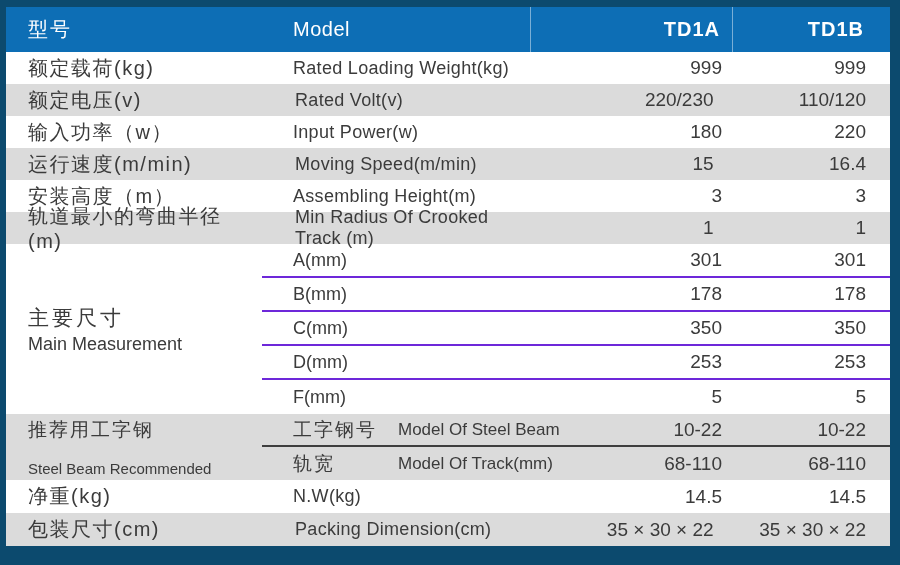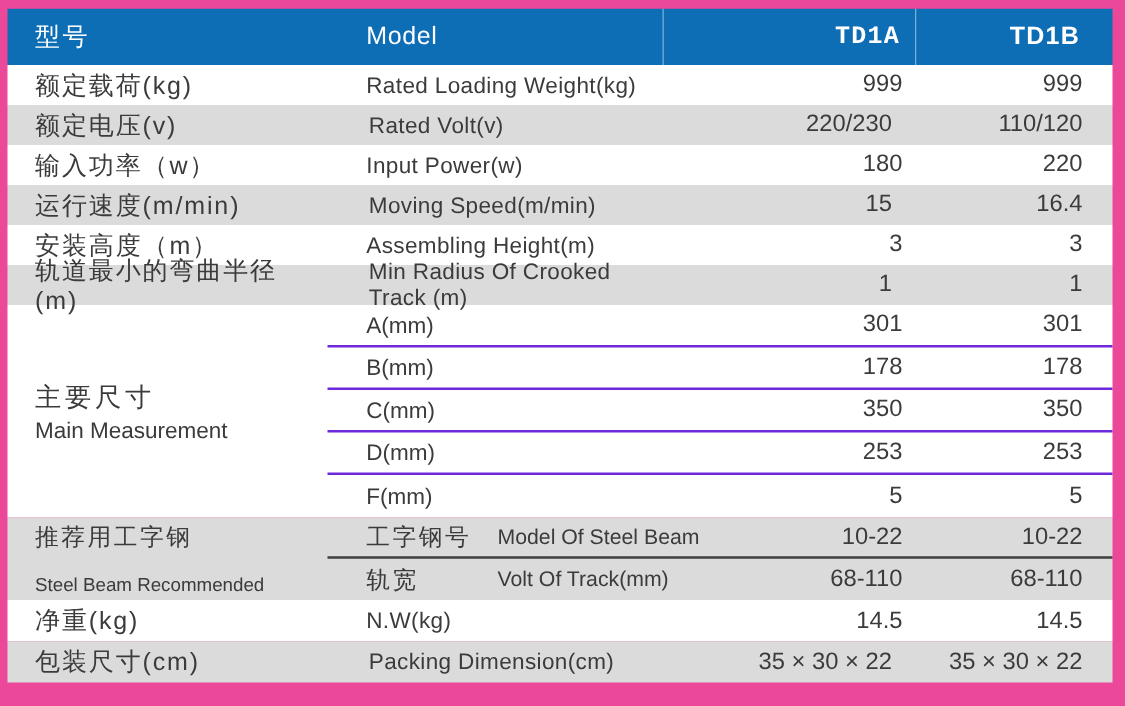--- a/index.html
+++ b/index.html
@@ -1,37 +1,37 @@
 <!DOCTYPE html>
 <html><head>
 <meta charset="utf-8">
 <style>
   * { margin:0; padding:0; box-sizing:border-box; }
   html,body { background:#ffffff; }
   .page {
     position:relative;
     width:900px; height:565px;
-    background:#ec4899;
+    background:#0c4a6e;
     font-family:"Liberation Sans","DejaVu Sans",sans-serif;
     color:#3b3b3b;
     overflow:hidden;
   }
   .tbl { position:absolute; left:6px; top:7px; width:884px; }
 
   
   .hdr {
     display:flex; align-items:center;
     height:45px; background:#0d6eb5; color:#ffffff;
   }
   .hdr .hc1 { width:256px; padding-left:22px; font-size:20px; letter-spacing:2px; }
   .hdr .hc2 { width:268px; padding-left:31px; font-size:20px; letter-spacing:0.5px; }
   .hdr .hc3 { width:202px; text-align:right; padding-right:12px; font-size:20px;
               font-weight:bold; letter-spacing:1px; height:100%; display:flex;
               align-items:center; justify-content:flex-end;
-              border-left:1px solid rgba(255,255,255,0.45);font-family:Liberation Mono, monospace; }
+              border-left:1px solid rgba(255,255,255,0.45); }
   .hdr .hc4 { width:158px; text-align:right; padding-right:26px; font-size:20px;
               font-weight:bold; letter-spacing:1px; height:100%; display:flex;
               align-items:center; justify-content:flex-end;
               border-left:1px solid rgba(255,255,255,0.45); }
 
   
   .row { display:flex; align-items:center; height:32px; background:#ffffff; }
   .row.alt { background:#dbdbdb;gap:17px; }
   .row.ft { height:33px; }
   .c1 { width:256px; padding-left:22px; font-size:20px; letter-spacing:1.5px; }
@@ -155,21 +155,21 @@
       </div>
       <div class="steel-rows">
         <div class="steel-row">
           <div class="sc-cn">工字钢号</div>
           <div class="sc-en">Model Of Steel Beam</div>
           <div class="sc-a">10-22</div>
           <div class="sc-b">10-22</div>
         </div>
         <div class="steel-row">
           <div class="sc-cn">轨宽</div>
-          <div class="sc-en">Volt Of Track(mm)</div>
+          <div class="sc-en">Model Of Track(mm)</div>
           <div class="sc-a">68-110</div>
           <div class="sc-b">68-110</div>
         </div>
       </div>
     </div>
 
     <div class="row ft">
       <div class="c1">净重(kg)</div>
       <div class="c2">N.W(kg)</div>
       <div class="c3">14.5</div>

